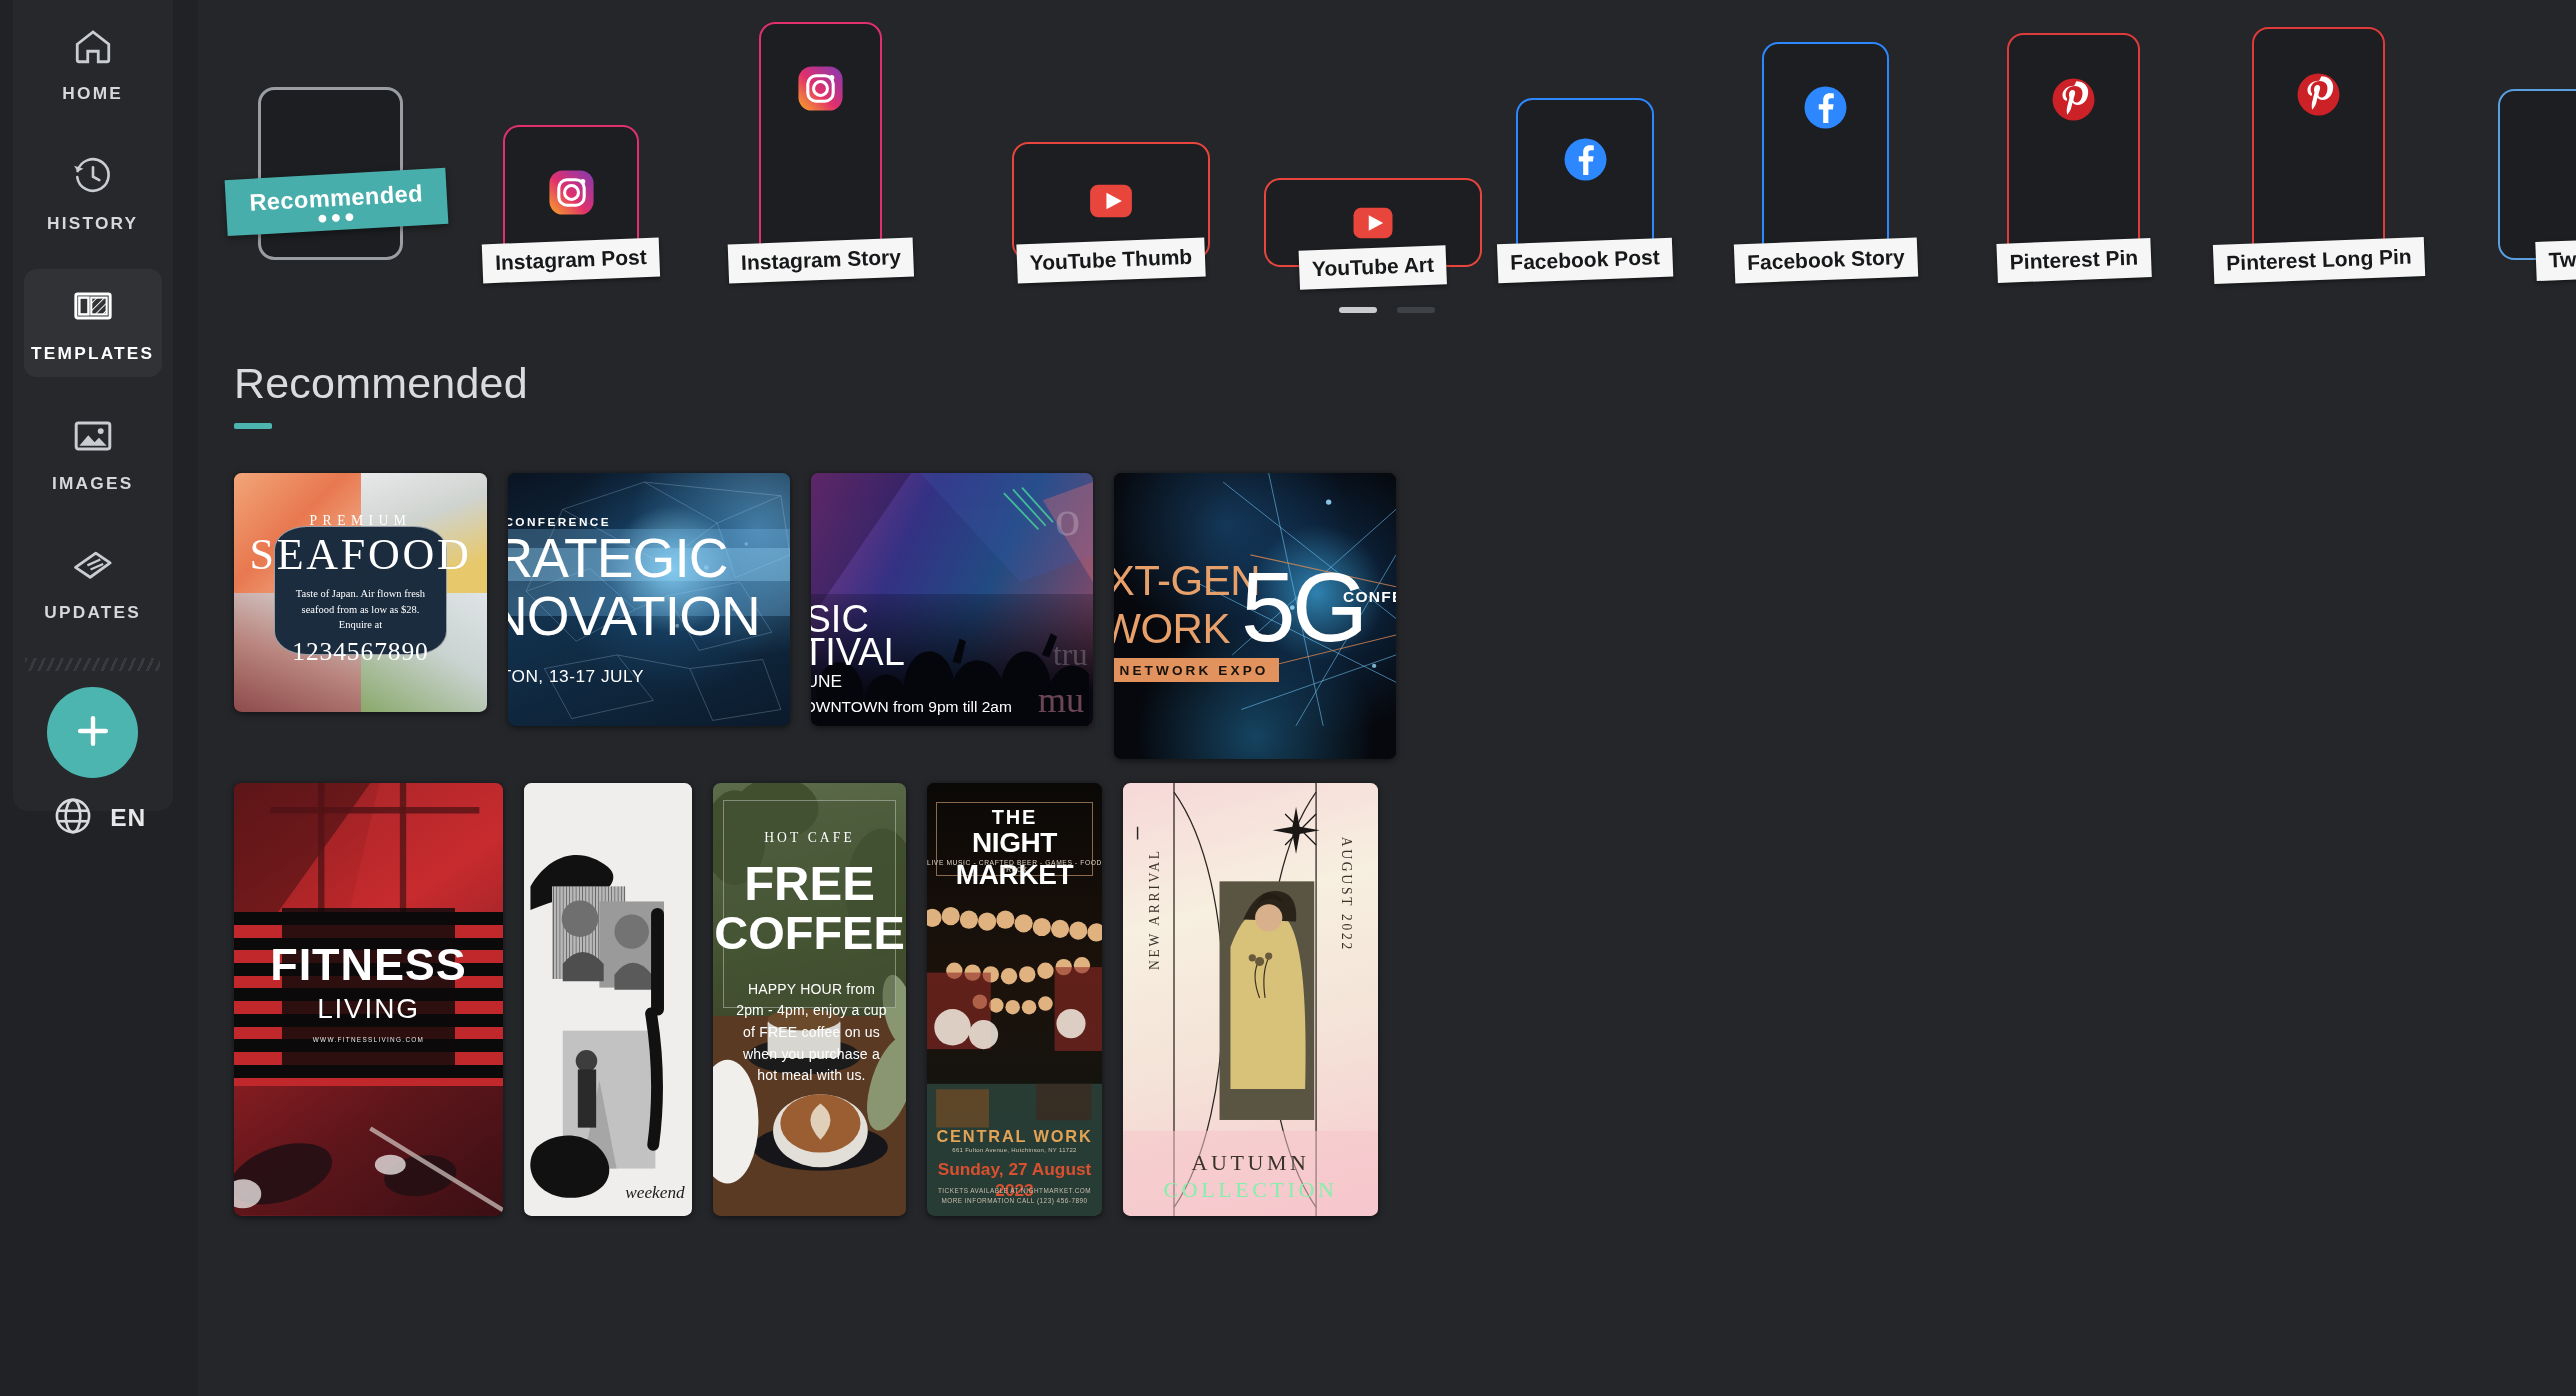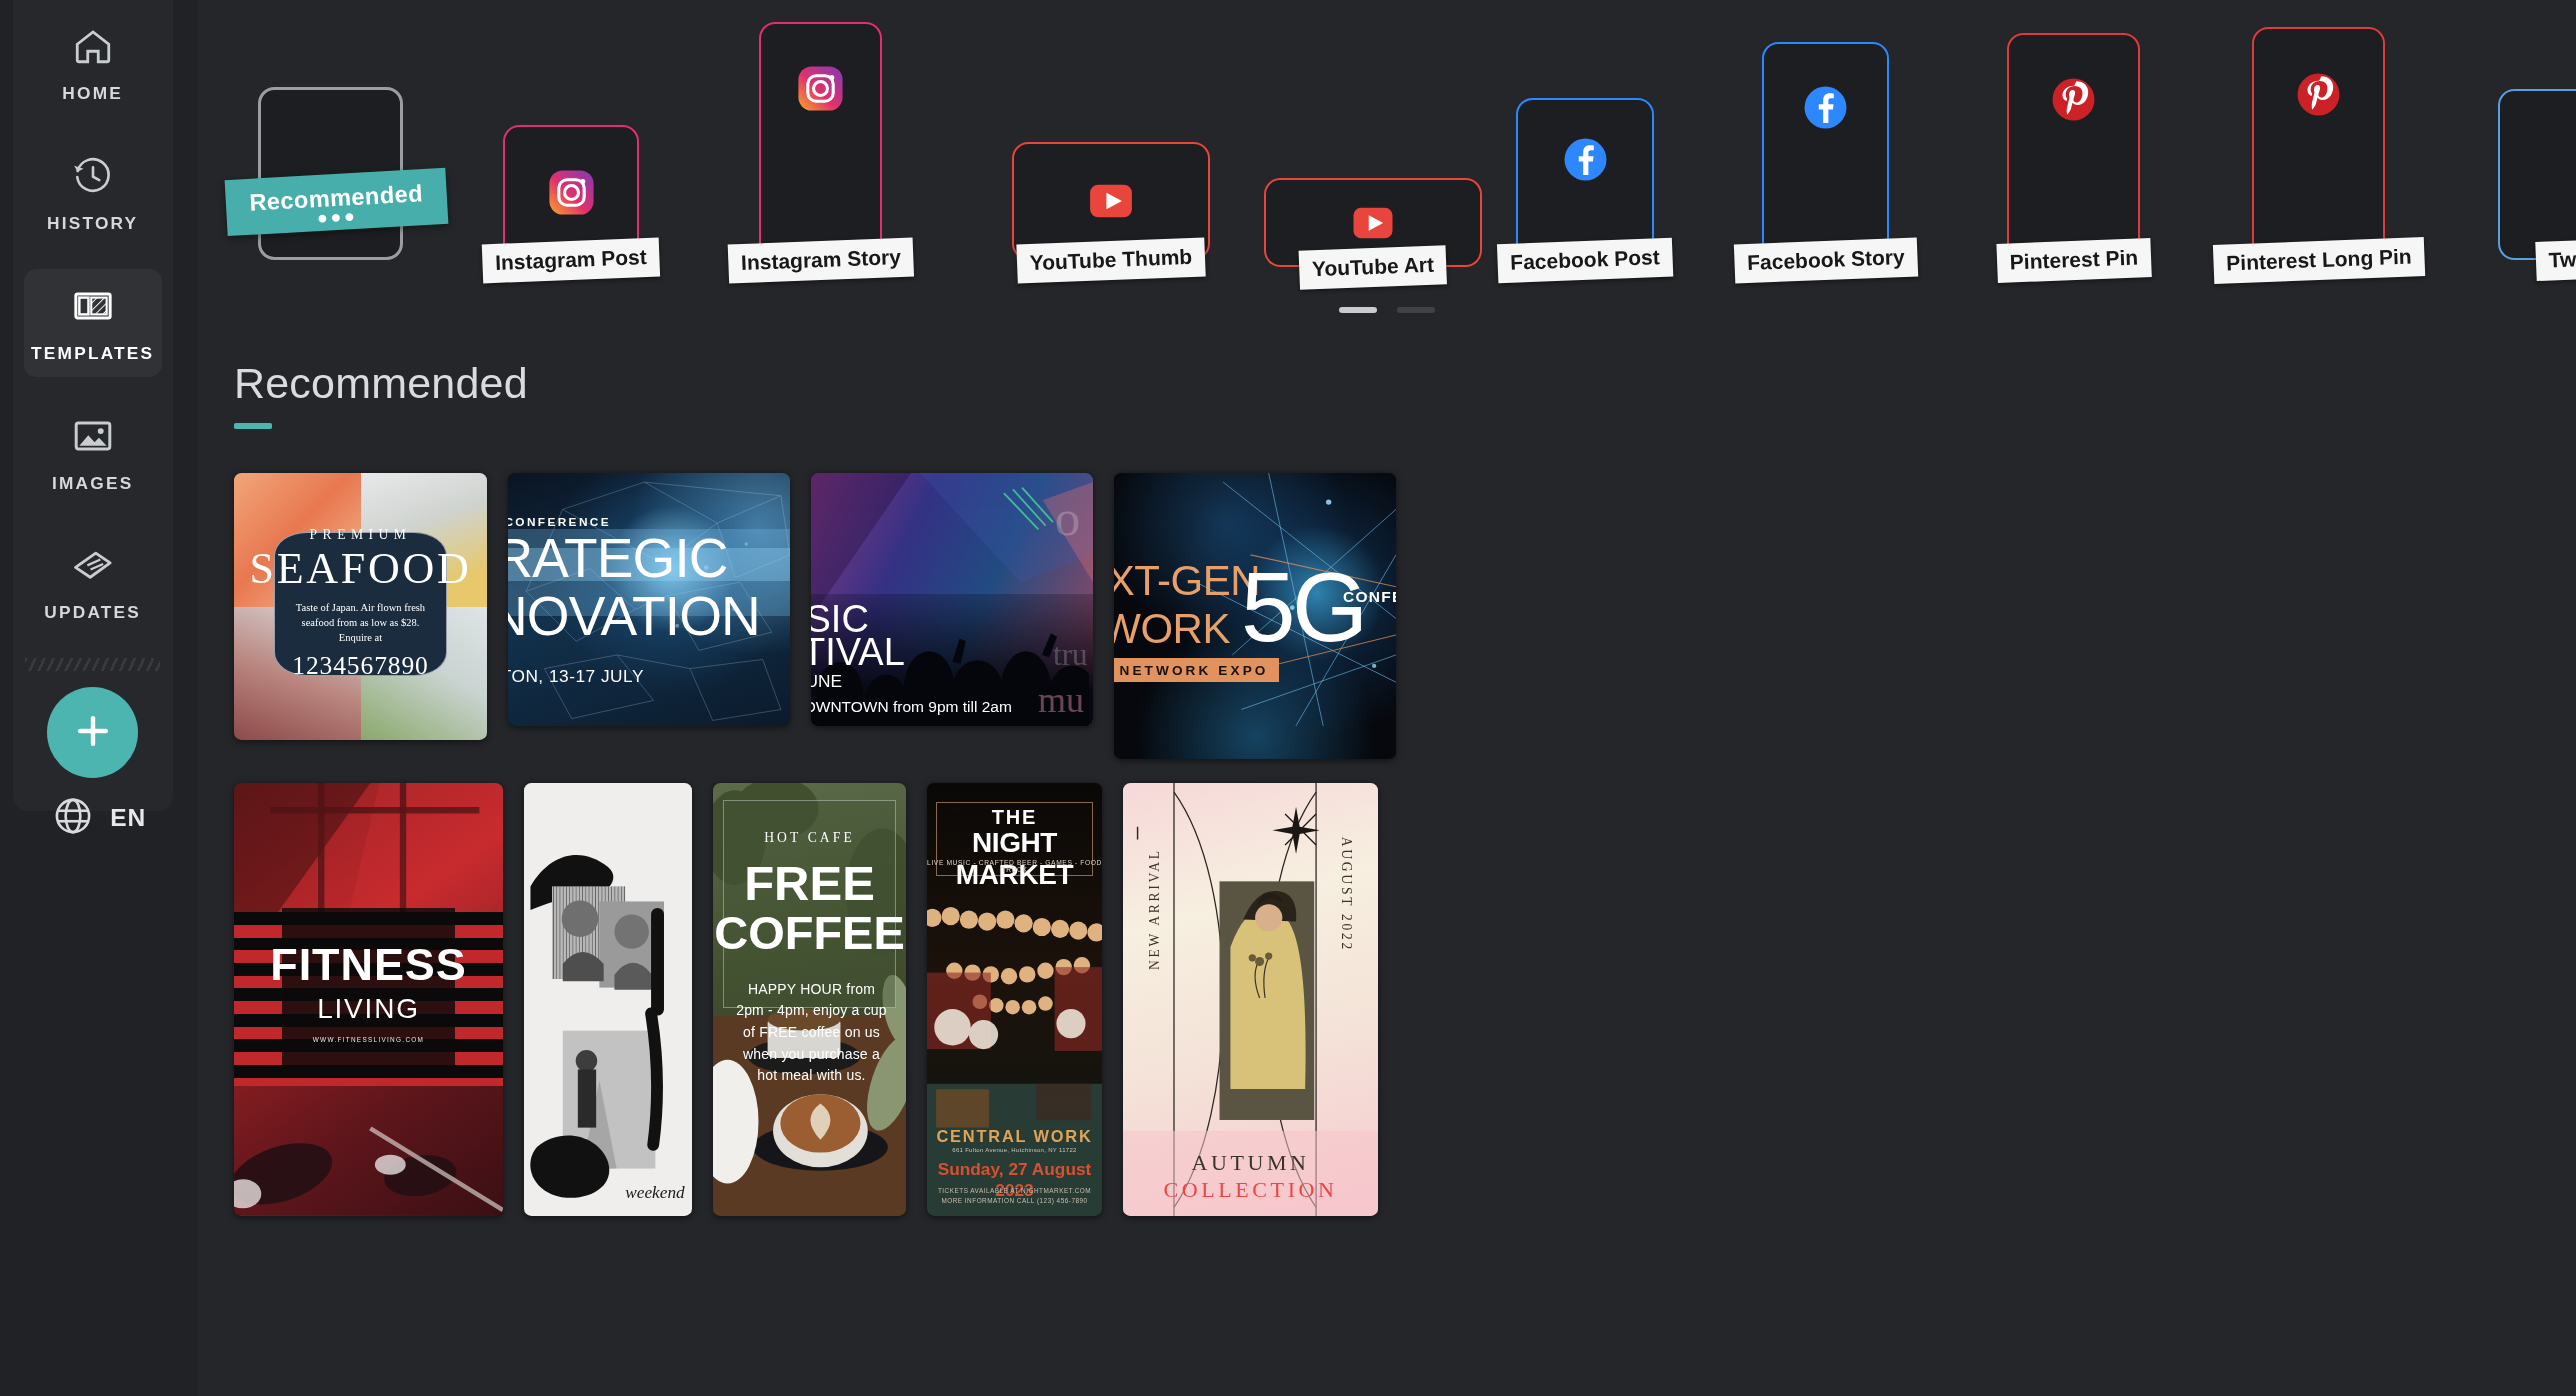--- a/index.html
+++ b/index.html
@@ -474,21 +474,21 @@
 
     <div class="section">
       <div class="section-title">Recommended</div>
       <div class="section-rule"></div>
     </div>
 
     <div class="grid">
 
       <div class="row row1">
 
-        <div class="tcard" style="width:253px;height:267px;">
+        <div class="tcard" style="width:253px;height:239px;">
           <div class="art">
             <div class="sf-q" style="left:0;top:0;background:linear-gradient(135deg,#f2a57a,#e8784f 45%,#f5c2a0);"></div>
             <div class="sf-q" style="right:0;top:0;background:linear-gradient(160deg,#e8e8ea,#cfd3cf 40%,#e7c86a 80%);"></div>
             <div class="sf-q" style="left:0;bottom:0;background:linear-gradient(200deg,#dcdcdc,#b9857e 55%,#8d4a4a);"></div>
             <div class="sf-q" style="right:0;bottom:0;background:linear-gradient(210deg,#dfe4e6,#c9d3d0 45%,#8aa86a);"></div>
           </div>
           <div class="overlaytxt">
             <div class="sf-badge">
               <div class="pre">PREMIUM</div>
               <div class="big">SEAFOOD</div>
@@ -785,21 +785,21 @@
               <g fill="#6a5a3c">
                   <circle cx="150" cy="196" r="5"></circle>
                   <circle cx="160" cy="190" r="4"></circle>
                   <circle cx="142" cy="192" r="4"></circle>
                 </g>
               <rect x="0" y="382" width="280" height="94" fill="rgba(246,196,202,.55)"></rect>
             </svg>
             <div class="au-vtext" style="left:23.6px;top:187px;transform:rotate(-90deg);transform-origin:left top;font-size:13.6px;">NEW ARRIVAL</div>
             <div class="au-vtext" style="right:23.6px;top:169px;transform:rotate(90deg);transform-origin:right top;font-size:13.6px;">AUGUST 2022</div>
             <div class="cap" style="left:0;right:0;top:367px;text-align:center;color:#3a332c;font-family:'Liberation Serif',serif;font-size:22px;letter-spacing:3.6px;">AUTUMN</div>
-            <div class="cap" style="left:0;right:0;top:394px;text-align:center;color:#ef4444;font-family:'Liberation Serif',serif;font-size:22px;letter-spacing:3.6px;">COLLECTION</div>
+            <div class="cap" style="left:0;right:0;top:394px;text-align:center;color:#86efac;font-family:'Liberation Serif',serif;font-size:22px;letter-spacing:3.6px;">COLLECTION</div>
           </div>
         </div>
 
       </div>
     </div>
   </main>
 </div>
 
 
 </body></html>

